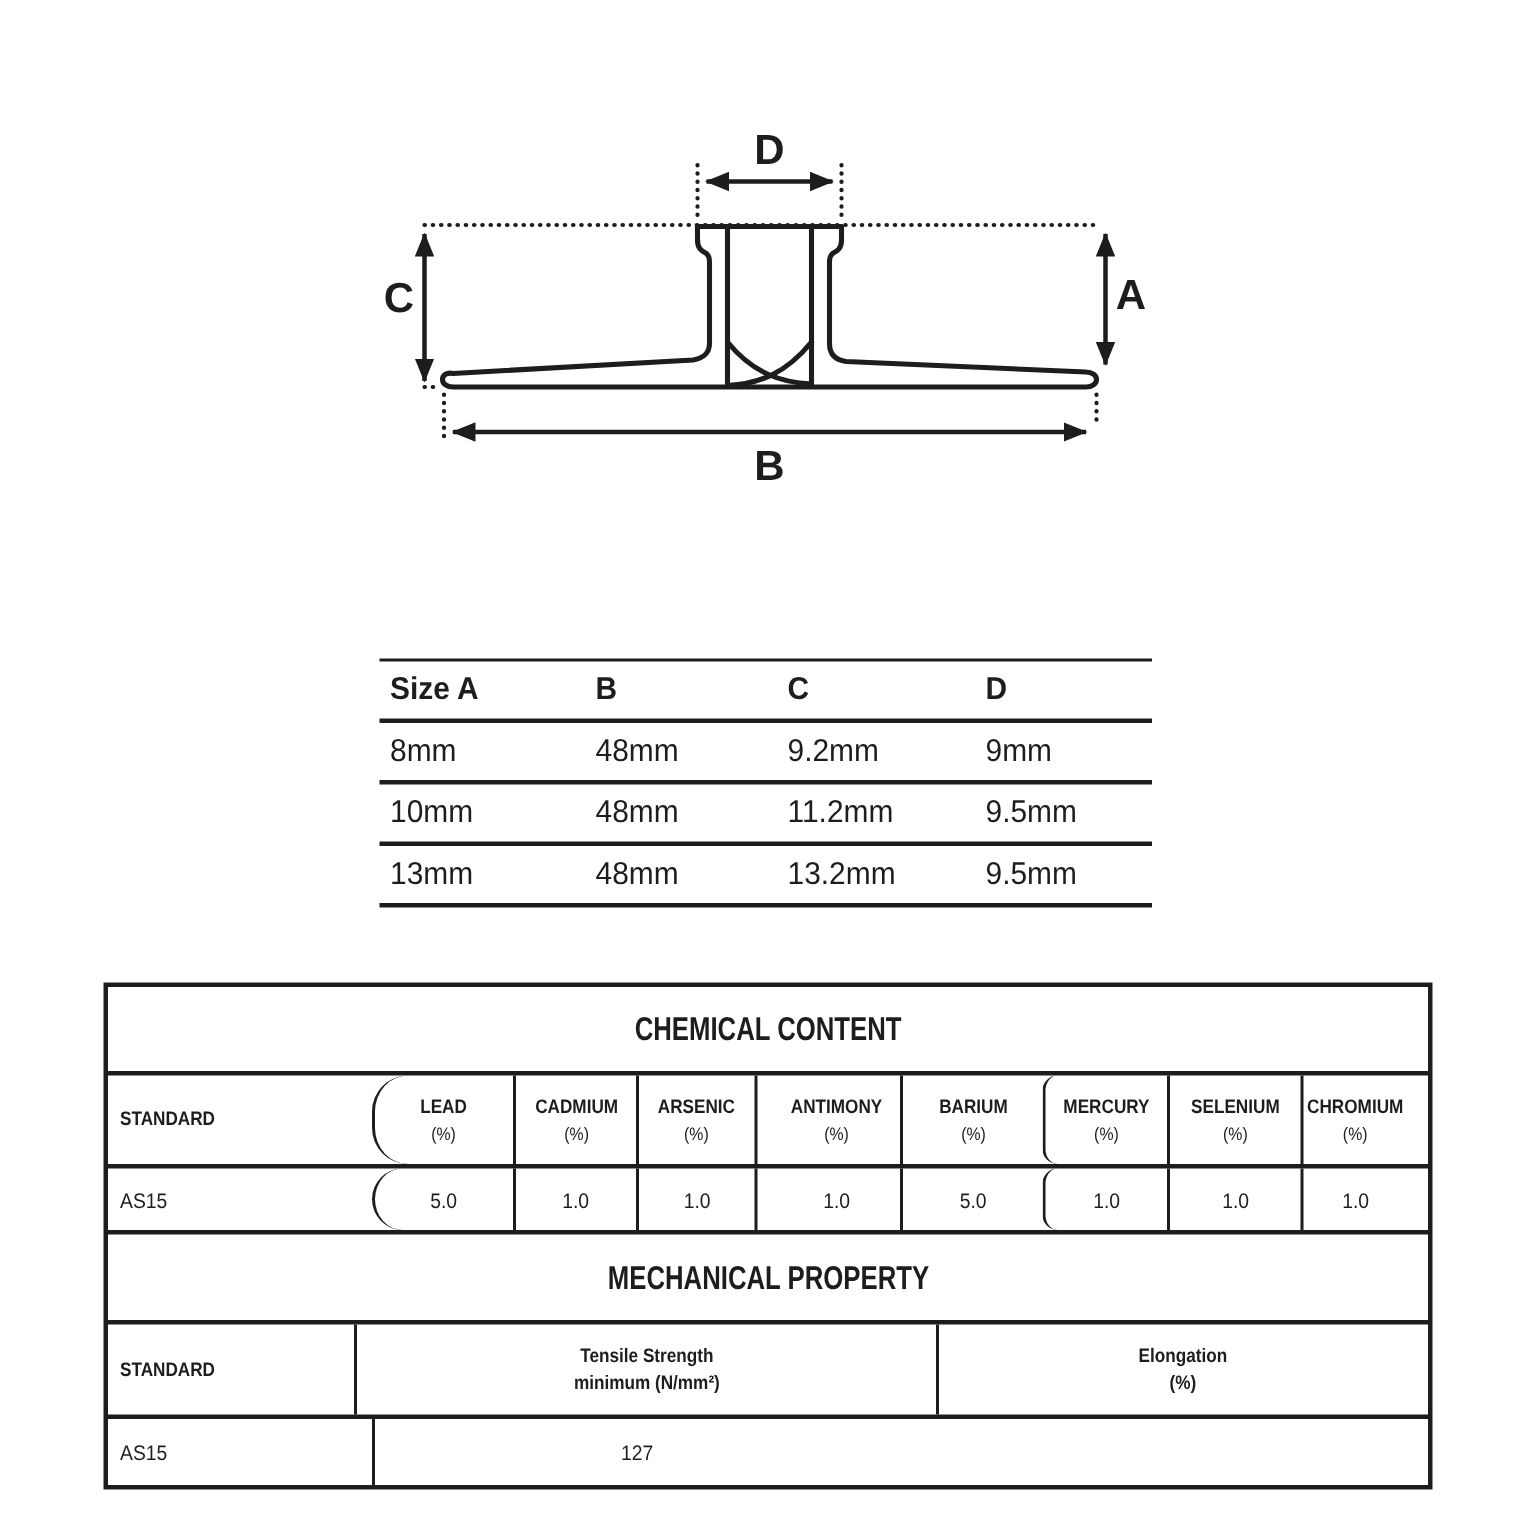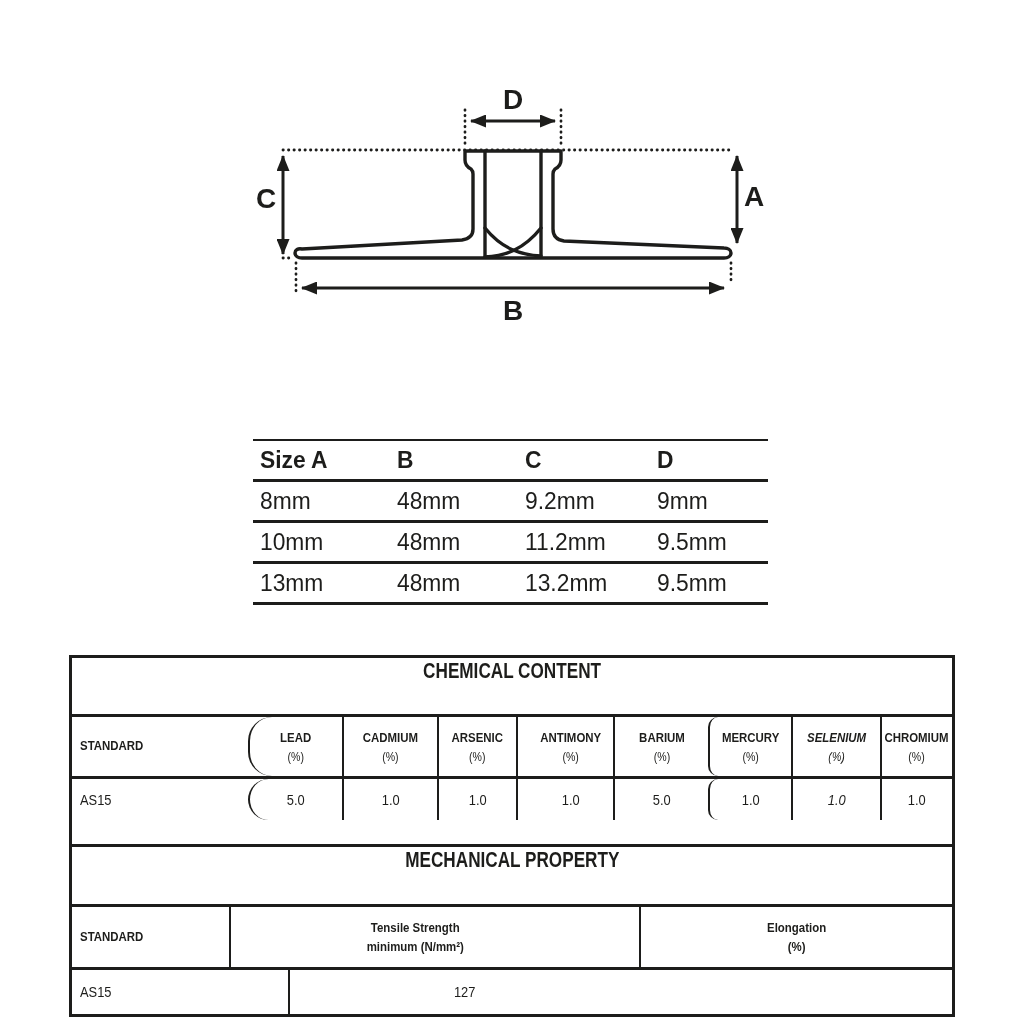--- a/index.html
+++ b/index.html
@@ -10,43 +10,43 @@
     overflow:hidden;
   }
   .abs { position:absolute; }
 
   
   #diagram { left:250px; top:82px; width:520px; height:250px; }
 
   
   #size-table { left:253px; top:439px; width:515px; border-top:2px solid #1d1d1b; }
   .st-row { display:flex; height:41px; align-items:center; border-bottom:3px solid #1d1d1b; box-sizing:border-box; }
-  .st-cell { padding-left:7px; box-sizing:border-box; font-size:24px; white-space:nowrap; }
+  .st-cell { padding-left:7px; box-sizing:border-box; font-size:21px; white-space:nowrap; }
   .st-head .st-cell { font-weight:bold; }
   .st-c0 { width:137px; } .st-c1 { width:128px; } .st-c2 { width:132px; } .st-c3 { width:118px; }
 
   
   #spec-table { left:69px; top:655px; width:886px; border:3px solid #1d1d1b; box-sizing:border-box; }
   .sp-row { display:flex; box-sizing:border-box; }
   .sp-row.bt { border-top:3px solid #1d1d1b; }
-  .sp-title { height:56px; justify-content:center; }
-  .sp-title.t2 { height:60px;margin-top:24px; }
+  .sp-title { height:56px; align-items:center; justify-content:center; }
+  .sp-title.t2 { height:60px; }
   .sp-head { height:62px; }
   .sp-head.h2 { height:63px; }
   .sp-data { height:44px; }
   .sp-data.d2 { height:47px; }
   .c { box-sizing:border-box; border-left:2px solid #1d1d1b; display:flex; flex-direction:column;
        align-items:center; justify-content:center; text-align:center; }
   .c:first-child { border-left:none; }
   .c.left { align-items:flex-start; text-align:left; padding-left:8px; }
   
-  .ch-c0{width:176px;} .ch-c1{width:94px;border-radius:24px;} .ch-c2{width:95px;} .ch-c3{width:79px;} .ch-c4{width:97px;padding-left:10px;}
-  .ch-c5{width:95px;} .ch-c6{width:83px;border-radius:10px;} .ch-c7{width:89px;font-style:italic;} .ch-c8{width:71px;}
-  
-  .me-c0{width:176px;} .me-c1{width:416px;align-items:center;} .me-c2{width:352px;margin-left:40px;}
+  .ch-c0{width:176px;} .ch-c1{width:94px;border-radius:24px;} .ch-c2{width:82px;} .ch-c3{width:79px;} .ch-c4{width:97px;padding-left:10px;}
+  .ch-c5{width:95px;} .ch-c6{width:83px;border-radius:10px;} .ch-c7{width:89px;} .ch-c8{width:71px;}
+  
+  .me-c0{width:176px;} .me-c1{width:416px;align-items:center;} .me-c2{width:352px;}
 
   .title-txt { font-size:22px; font-weight:bold; display:inline-block; transform:scaleX(0.78); transform-origin:center; white-space:nowrap; }
   .hdr-name { font-size:13px; font-weight:bold; line-height:1.3; }
   .hdr-unit { font-size:12px; line-height:1.3; }
   .hdr-unit.b { font-weight:bold; font-size:13px; }
   .stack { display:inline-block; transform:scaleX(0.88); transform-origin:center; white-space:nowrap; }
   .stack.lft { transform-origin:left center; }
   .val { font-size:14px; display:inline-block; transform:scaleX(0.92); transform-origin:center; }
   .val.lft { transform-origin:left center; }
   .lx { display:inline-block; transform:scaleX(0.95); transform-origin:left center; white-space:nowrap; }

